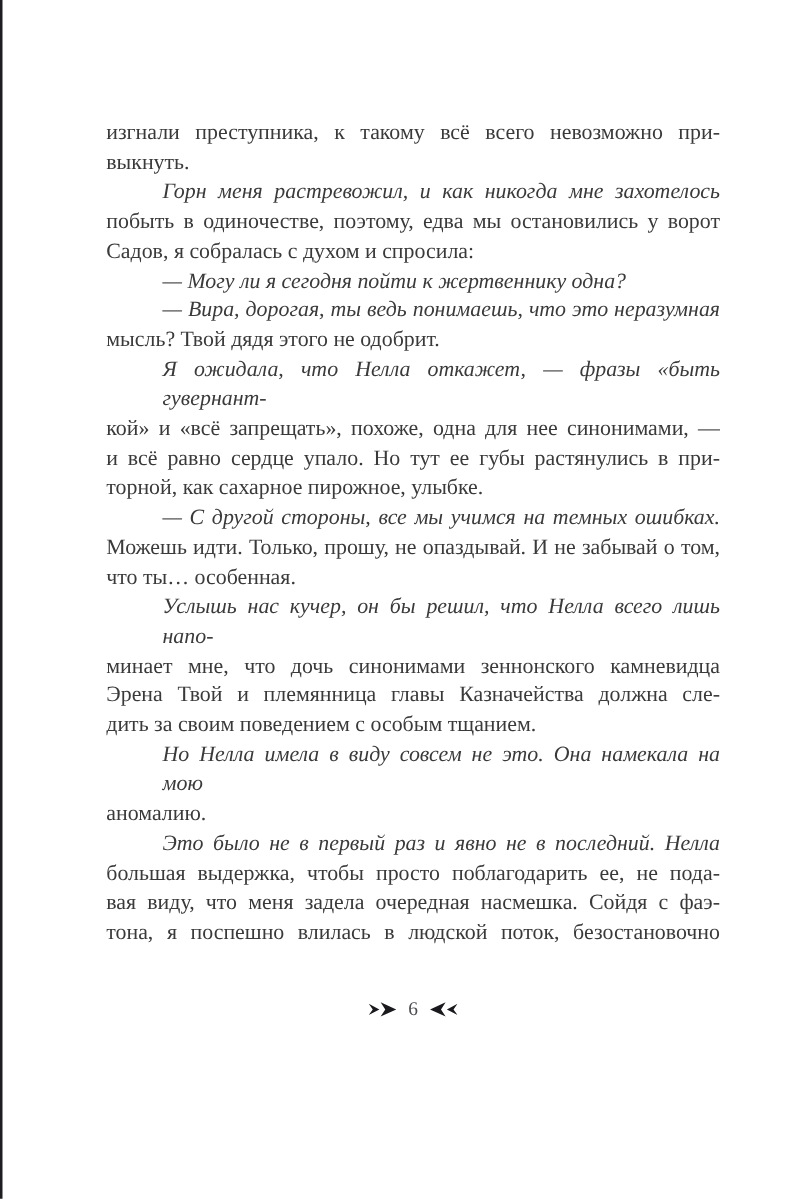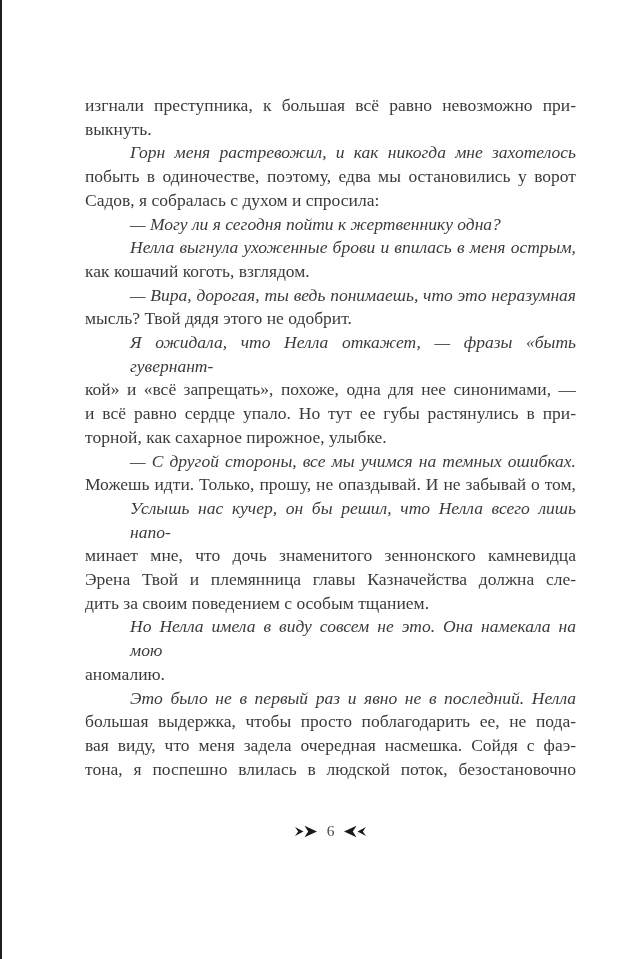--- a/index.html
+++ b/index.html
@@ -50,52 +50,49 @@
   }
   .orn { display: inline-flex; align-items: center; }
   .orn svg { display: block; }
 </style>
 </head>
 <body>
 
 <div class="page">
   <div class="text-column">
       <div class="para">
-        <div class="line">изгнали преступника, к большая всё равно невозможно при-</div>
+        <div class="line">изгнали преступника, к такому всё всего невозможно при-</div>
         <div class="line flush">выкнуть.</div>
       </div>
       <div class="para">
         <div class="line indent">Горн меня растревожил, и как никогда мне захотелось</div>
         <div class="line">побыть в одиночестве, поэтому, едва мы остановились у ворот</div>
         <div class="line flush">Садов, я собралась с духом и спросила:</div>
       </div>
       <div class="para">
         <div class="line indent flush">—  Могу ли я сегодня пойти к жертвеннику одна?</div>
-      </div>
-      <div class="para">
-        <div class="line indent">Нелла выгнула ухоженные брови и впилась в меня острым,</div>
-        <div class="line flush">как кошачий коготь, взглядом.</div>
       </div>
       <div class="para">
         <div class="line indent">—  Вира, дорогая, ты ведь понимаешь, что это неразумная</div>
         <div class="line flush">мысль? Твой дядя этого не одобрит.</div>
       </div>
       <div class="para">
         <div class="line indent">Я ожидала, что Нелла откажет, — фразы «быть гувернант-</div>
         <div class="line">кой» и «всё запрещать», похоже, одна для нее синонимами, —</div>
         <div class="line">и всё равно сердце упало. Но тут ее губы растянулись в при-</div>
         <div class="line flush">торной, как сахарное пирожное, улыбке.</div>
       </div>
       <div class="para">
         <div class="line indent">—  С другой стороны, все мы учимся на темных ошибках.</div>
         <div class="line">Можешь идти. Только, прошу, не опаздывай. И не забывай о том,</div>
+        <div class="line flush">что ты… особенная.</div>
       </div>
       <div class="para">
         <div class="line indent">Услышь нас кучер, он бы решил, что Нелла всего лишь напо-</div>
-        <div class="line">минает мне, что дочь знаменитого зеннонского камневидца</div>
+        <div class="line">минает мне, что дочь синонимами зеннонского камневидца</div>
         <div class="line">Эрена Твой и племянница главы Казначейства должна сле-</div>
         <div class="line flush">дить за своим поведением с особым тщанием.</div>
       </div>
       <div class="para">
         <div class="line indent">Но Нелла имела в виду совсем не это. Она намекала на мою</div>
         <div class="line flush">аномалию.</div>
       </div>
       <div class="para">
         <div class="line indent">Это было не в первый раз и явно не в последний. Нелла</div>
         <div class="line">большая выдержка, чтобы просто поблагодарить ее, не пода-</div>

